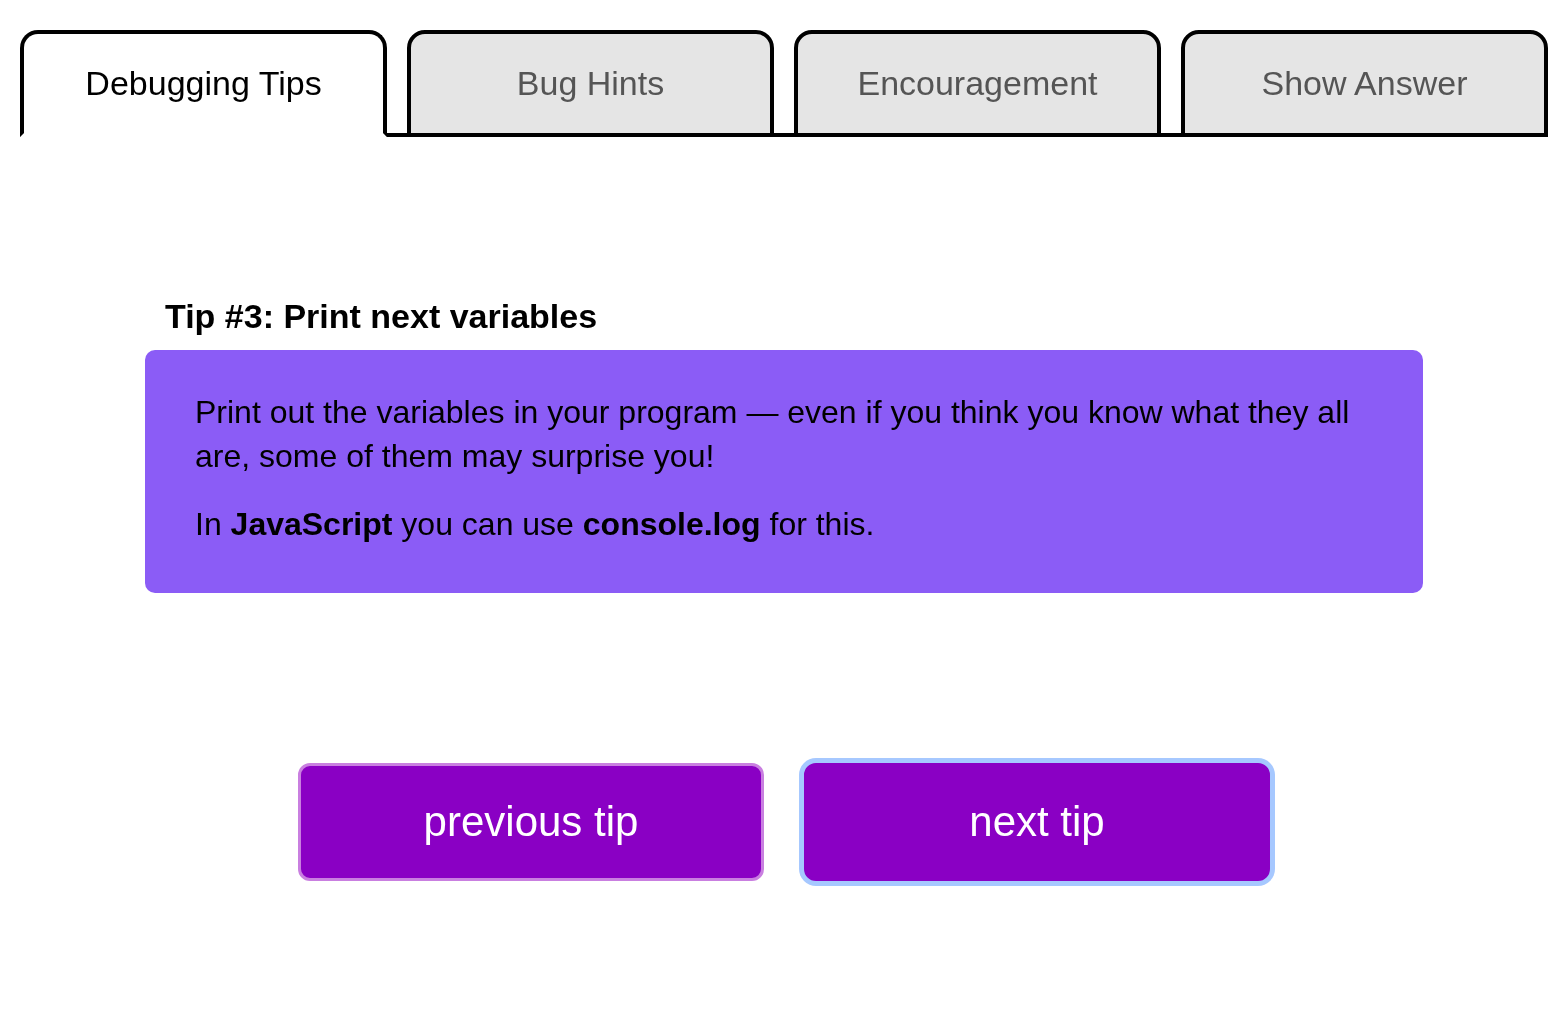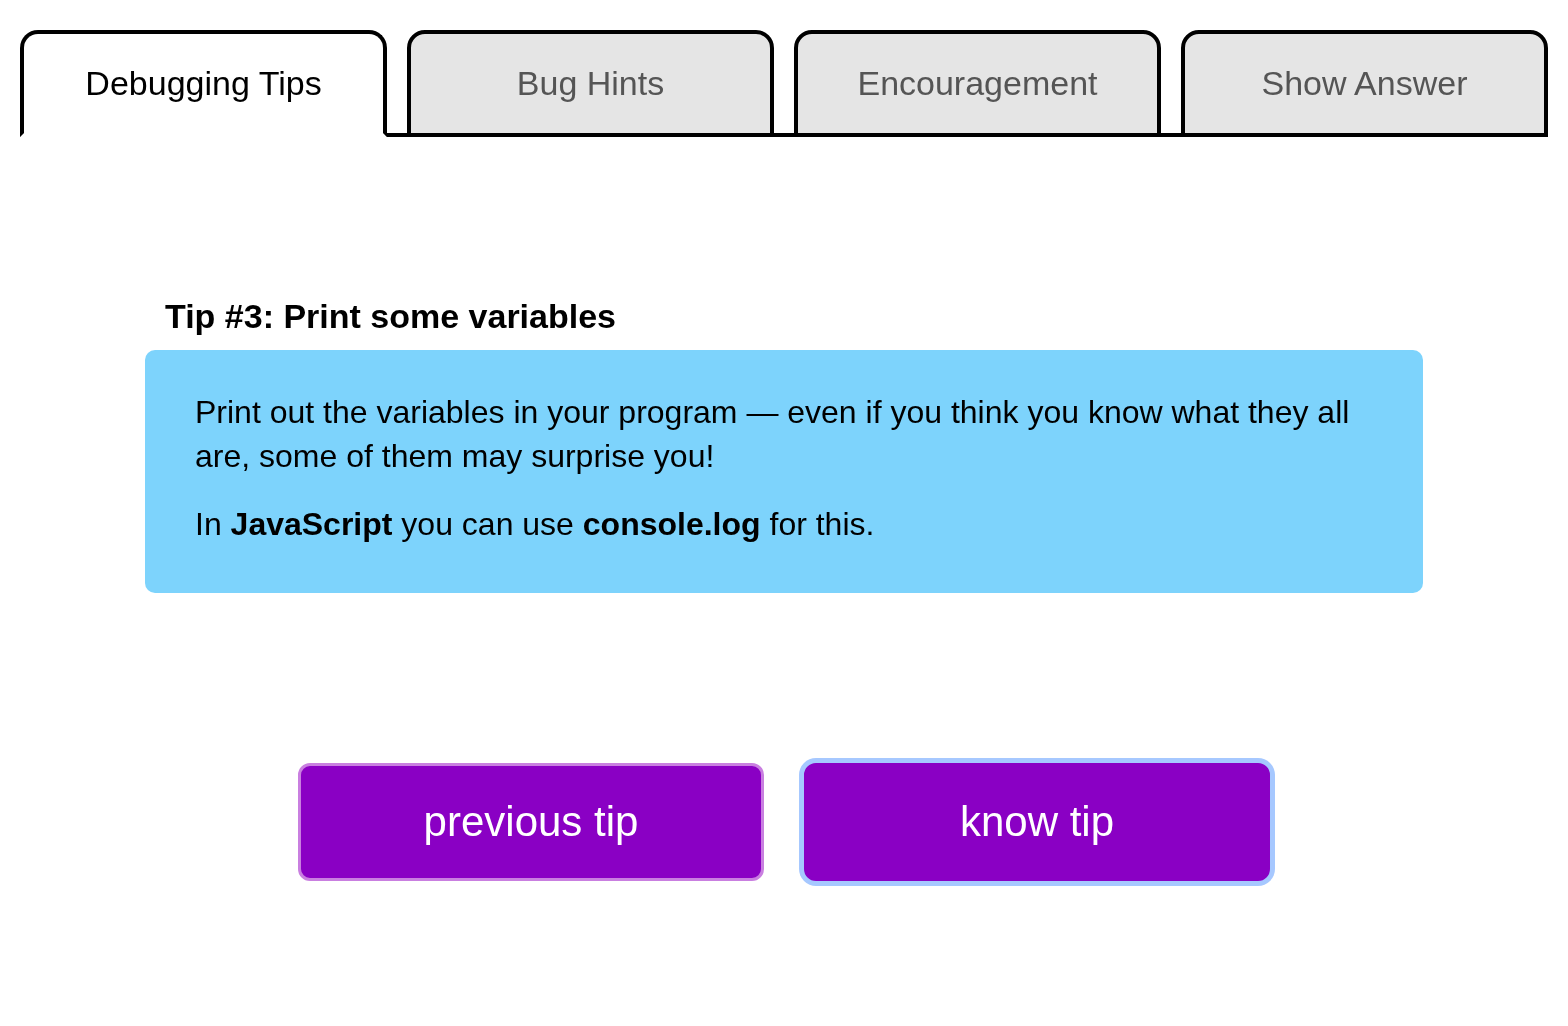--- a/index.html
+++ b/index.html
@@ -46,21 +46,21 @@
     .content {
       padding: 160px 125px 60px 125px;
     }
     .tip-title {
       font-size: 34px;
       font-weight: bold;
       margin-bottom: 14px;
       margin-left: 20px;
     }
     .tip-box {
-      background: #7dd3fc;
+      background: #8b5cf6;
       border-radius: 10px;
       padding: 40px 50px;
     }
     .tip-box p {
       font-size: 32px;
       line-height: 1.38;
       margin-bottom: 24px;
     }
     .tip-box p:last-child {
       margin-bottom: 7px;
@@ -97,25 +97,25 @@
 
 <div class="tabs">
   <div class="tab active">Debugging Tips</div>
   <div class="tab">Bug Hints</div>
   <div class="tab">Encouragement</div>
   <div class="tab">Show Answer</div>
 </div>
 <div class="rule"></div>
 
 <div class="content">
-  <div class="tip-title">Tip #3: Print some variables</div>
+  <div class="tip-title">Tip #3: Print next variables</div>
   <div class="tip-box">
     <p>Print out the variables in your program — even if you think you know what they all are, some of them may surprise you!</p>
     <p>
       <span>In </span><b>JavaScript</b><span> you can use </span><b>console.log</b><span> for this.</span>
     </p>
   </div>
 
   <div class="buttons">
     <button class="btn">previous tip</button>
-    <button class="btn focused">know tip</button>
+    <button class="btn focused">next tip</button>
   </div>
 </div>
 
 </body></html>

